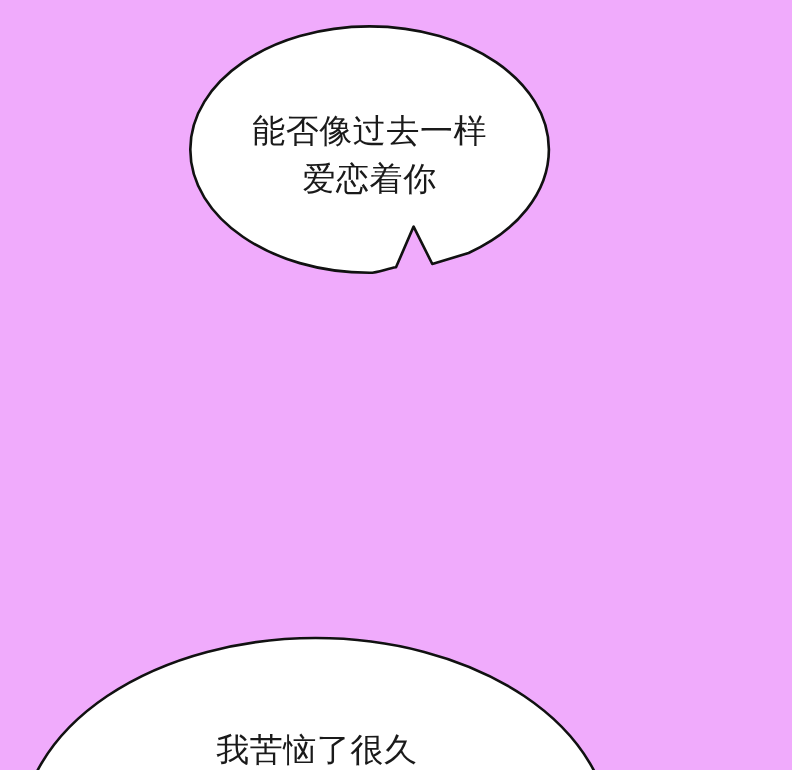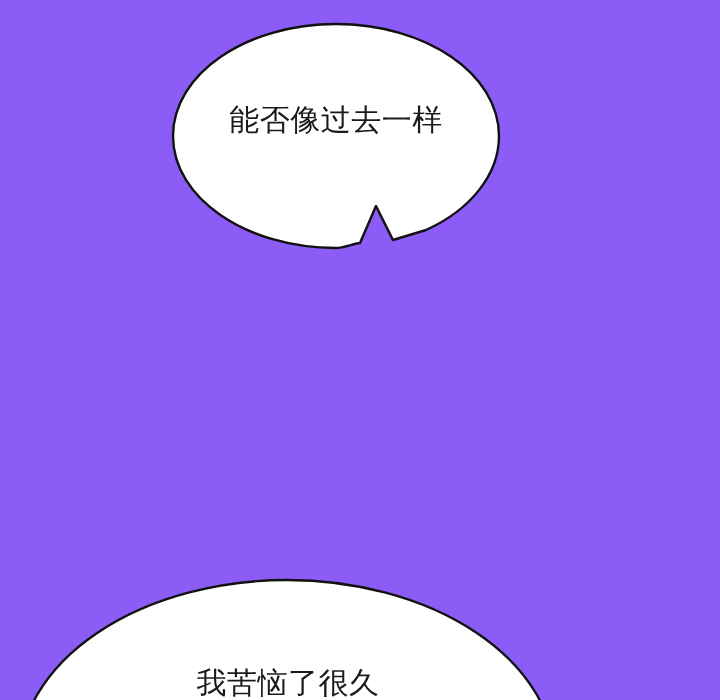--- a/index.html
+++ b/index.html
@@ -14,21 +14,21 @@
     font-family: "Liberation Sans", "DejaVu Sans", sans-serif;
     overflow: hidden;
     position: relative;
   }
   #panel {
     position: absolute;
     top: 0;
     left: 0;
     width: 720px;
     height: 700px;
-    background: #8b5cf6;
+    background: #f0abfc;
   }
   .svg-layer {
     position: absolute;
     top: 0;
     left: 0;
     width: 720px;
     height: 700px;
     display: block;
   }
   .bubble-text {
@@ -80,19 +80,20 @@
                C 173 74 246 24 336 24 Z" fill="#ffffff" stroke="#111111" stroke-width="2.4" stroke-linejoin="round" stroke-linecap="round"></path>
     </g>
 
     <g>
       <ellipse cx="287" cy="760" rx="268" ry="180" fill="#ffffff" stroke="#111111" stroke-width="2.4"></ellipse>
     </g>
   </svg>
 
   <div class="bubble-text" id="bubble-1-text">
     <span class="text-line">能否像过去一样</span>
+    <span class="text-line">爱恋着你</span>
   </div>
 
   <div class="bubble-text" id="bubble-2-text">
     <span class="text-line">我苦恼了很久</span>
   </div>
 
 </div>
 
 </body></html>

